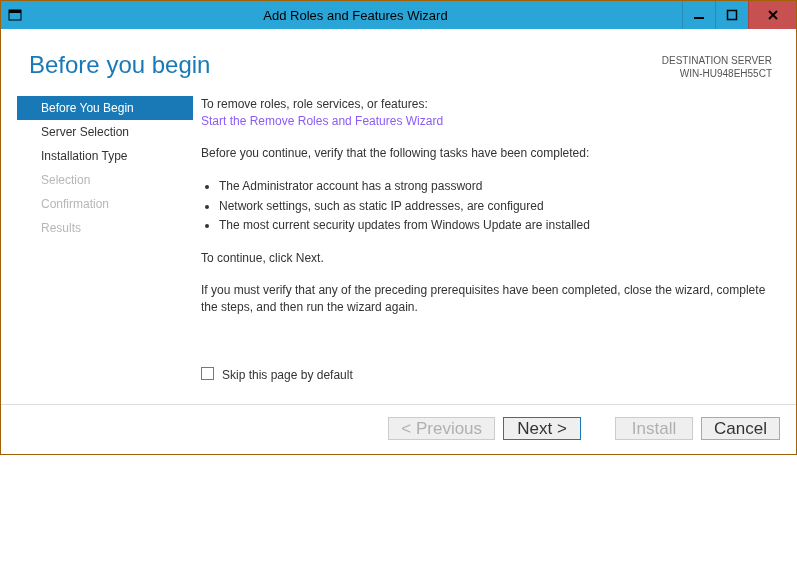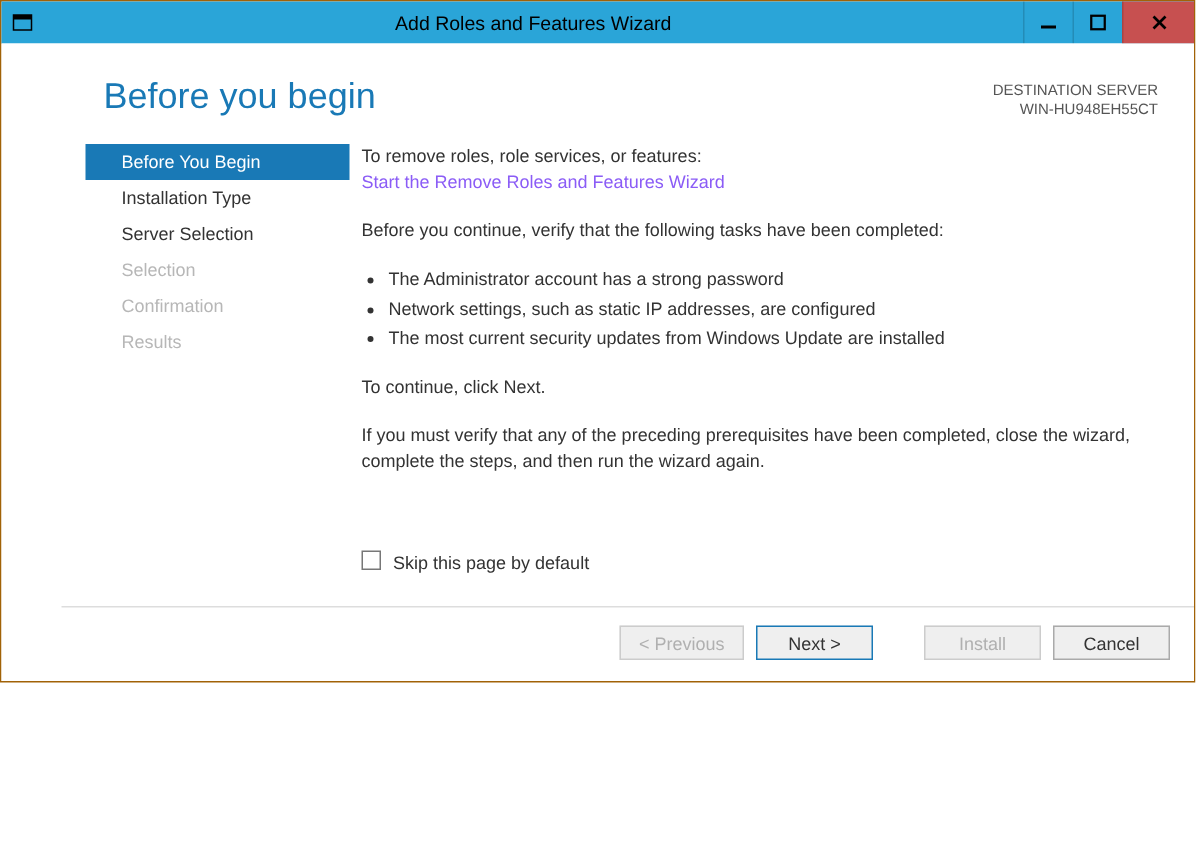--- a/index.html
+++ b/index.html
@@ -56,21 +56,20 @@
   }
   .tbtn.close { background: #c75050; width: 48px; }
   .tbtn svg { display: block; }
 
   .body-area {
     flex: 1;
     background: #fff;
     display: flex;
     flex-direction: column;
     overflow: hidden;
-    padding-left: 40px;
   }
 
   .header-row {
     padding: 22px 24px 8px 28px;
     display: flex;
     align-items: flex-start;
     justify-content: space-between;
   }
   .page-title {
     font-size: 24px;
@@ -151,21 +150,21 @@
     justify-content: flex-end;
     gap: 8px;
   }
   .btn {
     height: 23px;
     min-width: 78px;
     padding: 0 12px;
     background: #efefef;
     border: 1px solid #aaa;
     font-family: inherit;
-    font-size: 12px;
+    font-size: 17px;
     color: #333;
     display: inline-flex;
     align-items: center;
     justify-content: center;
     cursor: default;
   }
   .btn.primary {
     border-color: #1979b6;
   }
   .btn:disabled {
@@ -212,22 +211,22 @@
       <div class="page-title">Before you begin</div>
       <div class="dest-block">
         <div>DESTINATION SERVER</div>
         <div>WIN-HU948EH55CT</div>
       </div>
     </div>
 
     <div class="middle-row">
       <div class="nav">
         <div class="nav-item selected">Before You Begin</div>
+        <div class="nav-item">Server Selection</div>
         <div class="nav-item">Installation Type</div>
-        <div class="nav-item">Server Selection</div>
         <div class="nav-item disabled">Selection</div>
         <div class="nav-item disabled">Confirmation</div>
         <div class="nav-item disabled">Results</div>
       </div>
 
       <div class="content">
 
         <div>To remove roles, role services, or features:</div>
         <div class="para">
           <span class="link">Start the Remove Roles and Features Wizard</span>

